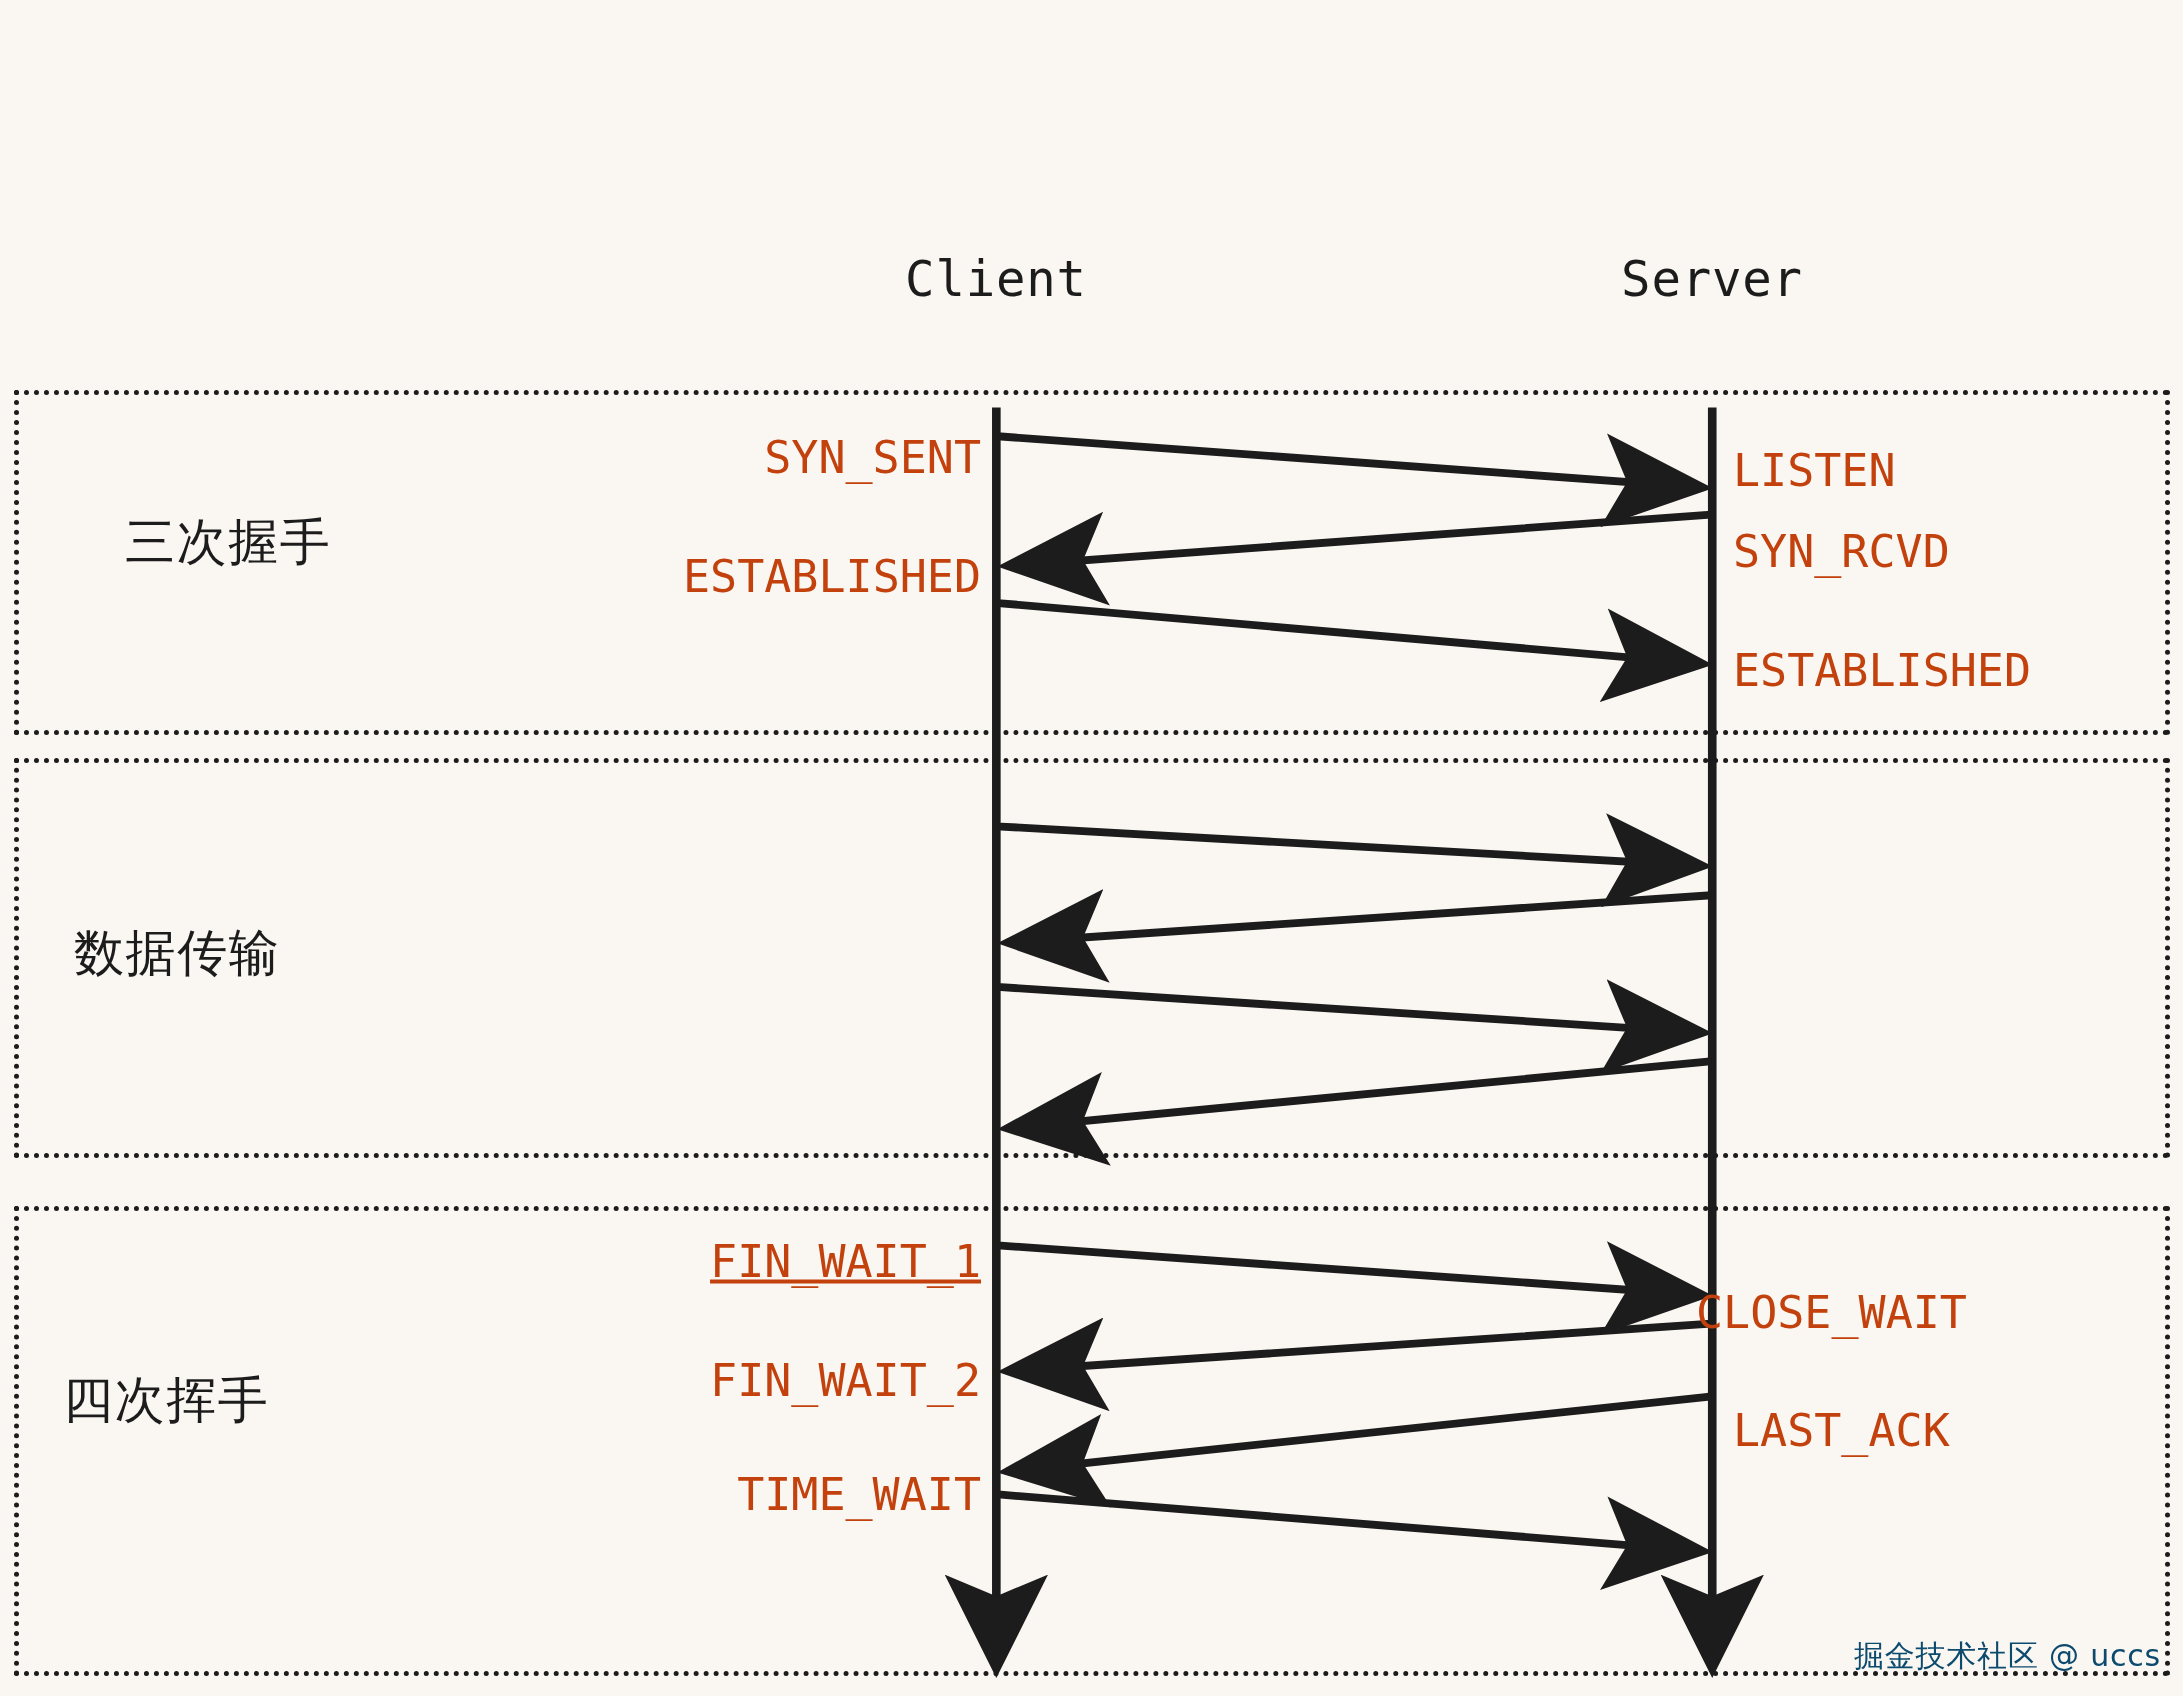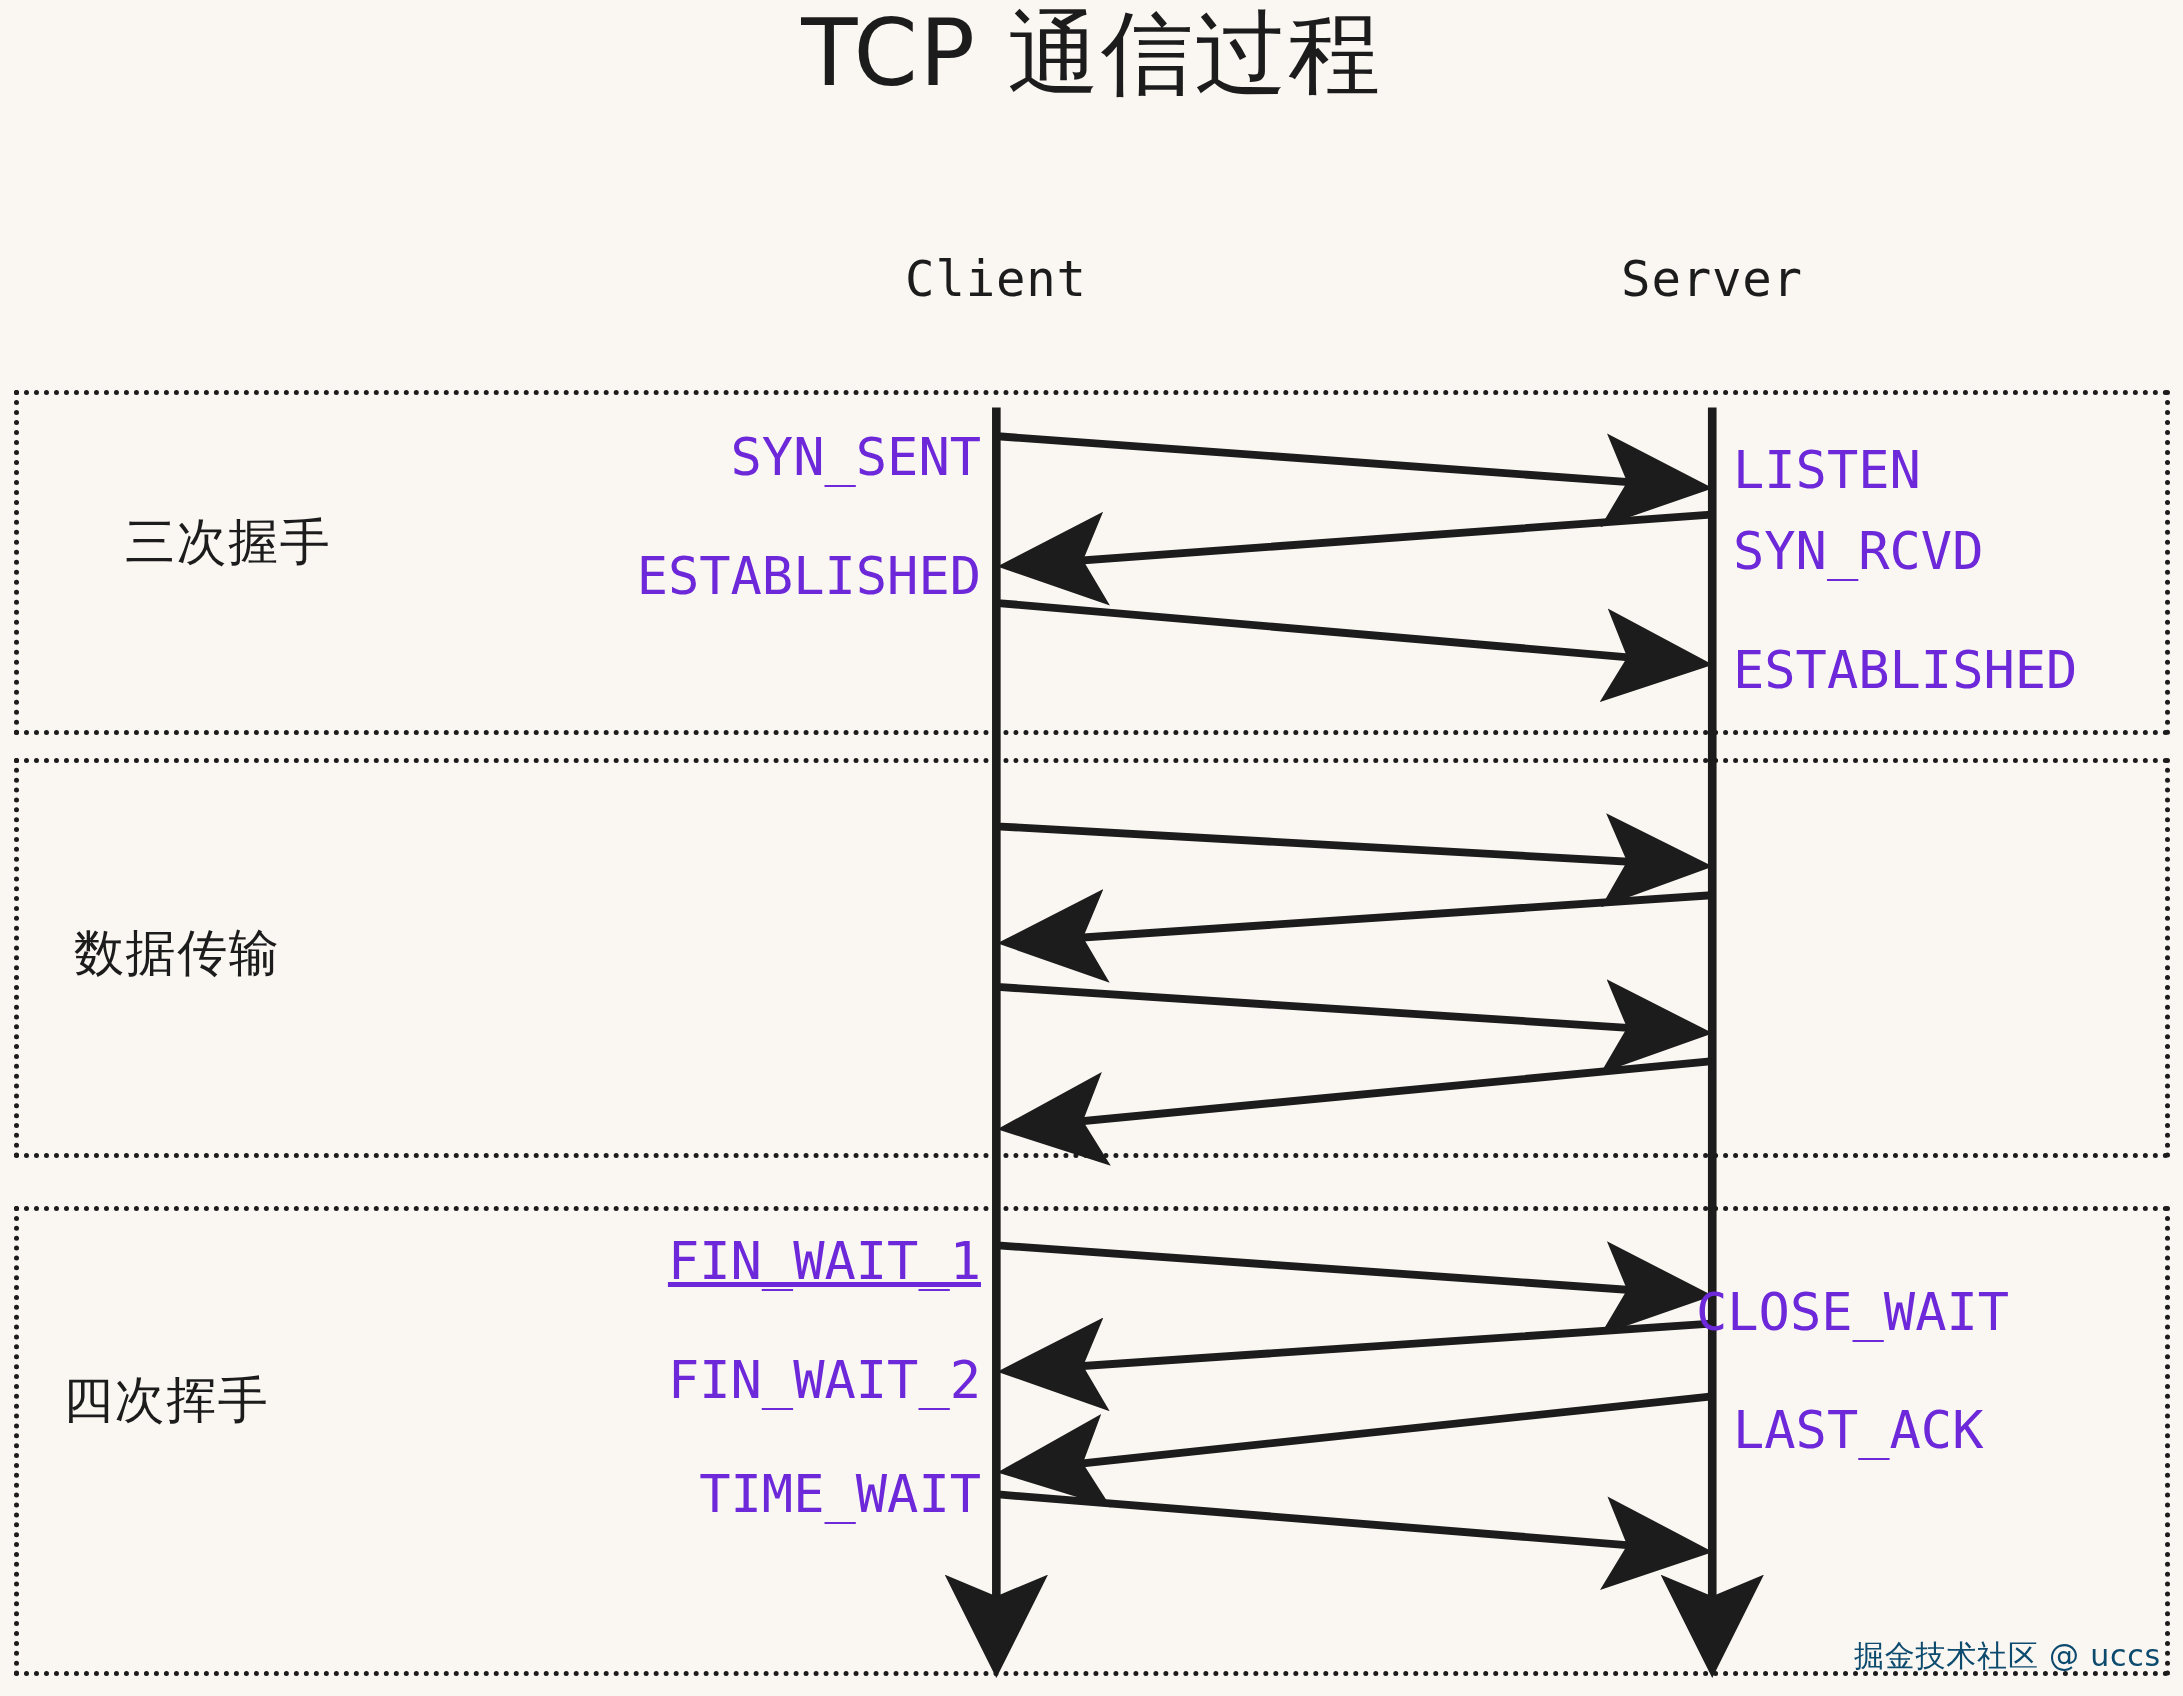--- a/index.html
+++ b/index.html
@@ -83,23 +83,23 @@
     left: 0; top: 0;
     width: 2183px;
     height: 1697px;
     pointer-events: none;
   }
 
   
   .state {
     position: absolute;
     font-family: "DejaVu Sans Mono", monospace;
-    font-size: 52px;
+    font-size: 45px;
     letter-spacing: 0px;
-    color: #6d28d9;
+    color: #c2410c;
     white-space: nowrap;
   }
   .state.left  { transform: translate(-100%, -50%); }
   .state.right { transform: translate(0, -50%); }
 
   
   .watermark {
     position: absolute;
     right: 22px;
     top: 1636px;
@@ -108,21 +108,20 @@
     color: #0c4a6e;
     letter-spacing: 0.8px;
     white-space: nowrap;
   }
 </style>
 </head>
 <body>
 
 <div id="stage">
 
-  <div class="title">TCP 通信过程</div>
 
   <div class="col-head" id="head-client">Client</div>
   <div class="col-head" id="head-server">Server</div>
 
   <div class="section-box" id="box-handshake"></div>
   <div class="section-box" id="box-transfer"></div>
   <div class="section-box" id="box-teardown"></div>
 
   <div class="section-label" id="label-handshake">三次握手</div>
   <div class="section-label" id="label-transfer">数据传输</div>

